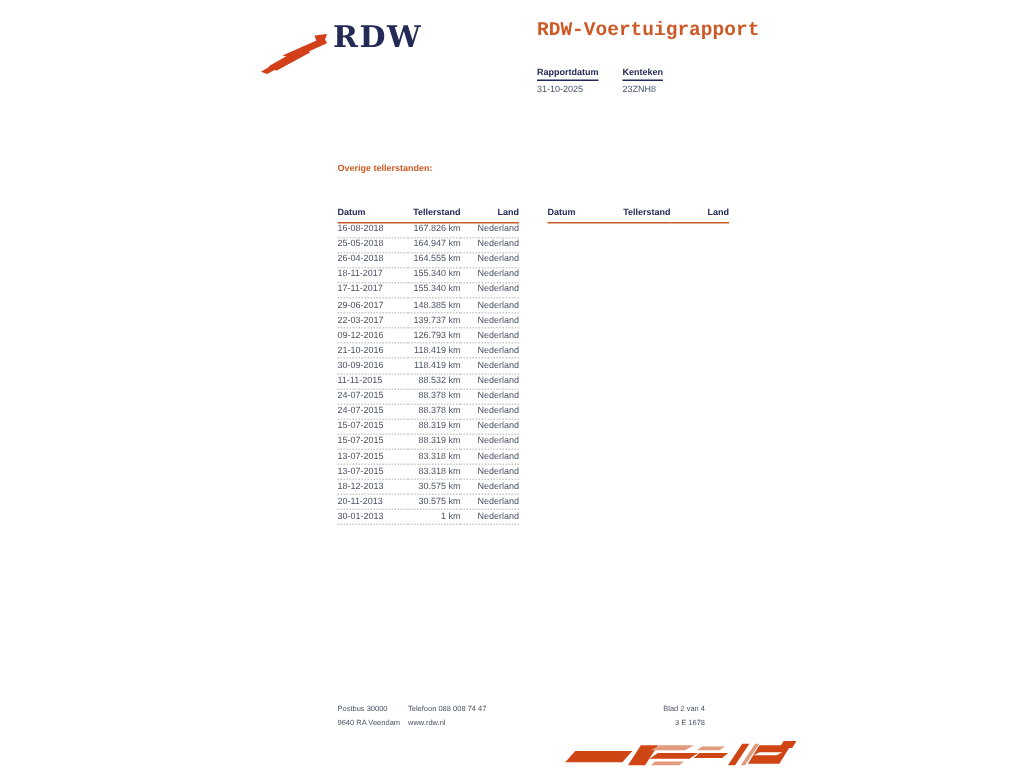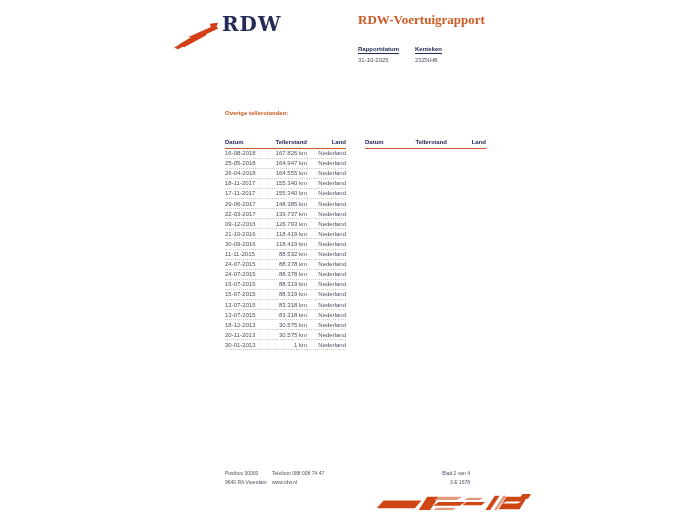--- a/index.html
+++ b/index.html
@@ -14,21 +14,21 @@
 
   
   .logo-flag { position: absolute; left: 173px; top: 22px; width: 46px; height: 28px; }
   .logo-text {
     position: absolute; left: 222px; top: 12px;
     font-family: "DejaVu Serif", serif;
     font-size: 20px; font-weight: bold; color: #232a56; letter-spacing: 1px;
   }
   .report-title {
     position: absolute; left: 358px; top: 12px;
-    font-family: Liberation Serif, serif;
+    font-family: Liberation Mono, monospace;
     font-size: 13px; font-weight: bold; color: #cd5a26;
   }
   .meta { position: absolute; left: 358px; top: 37px; display: flex; }
   .meta-col { width: 57px; }
   .meta-label {
     font-size: 6px; font-weight: bold; color: #232a56;
     display: inline-block; border-bottom: 1px solid #232a56; padding-bottom: 1px;
   }
   .meta-value { font-size: 6px; color: #4a5264; margin-top: 2px; }
 

